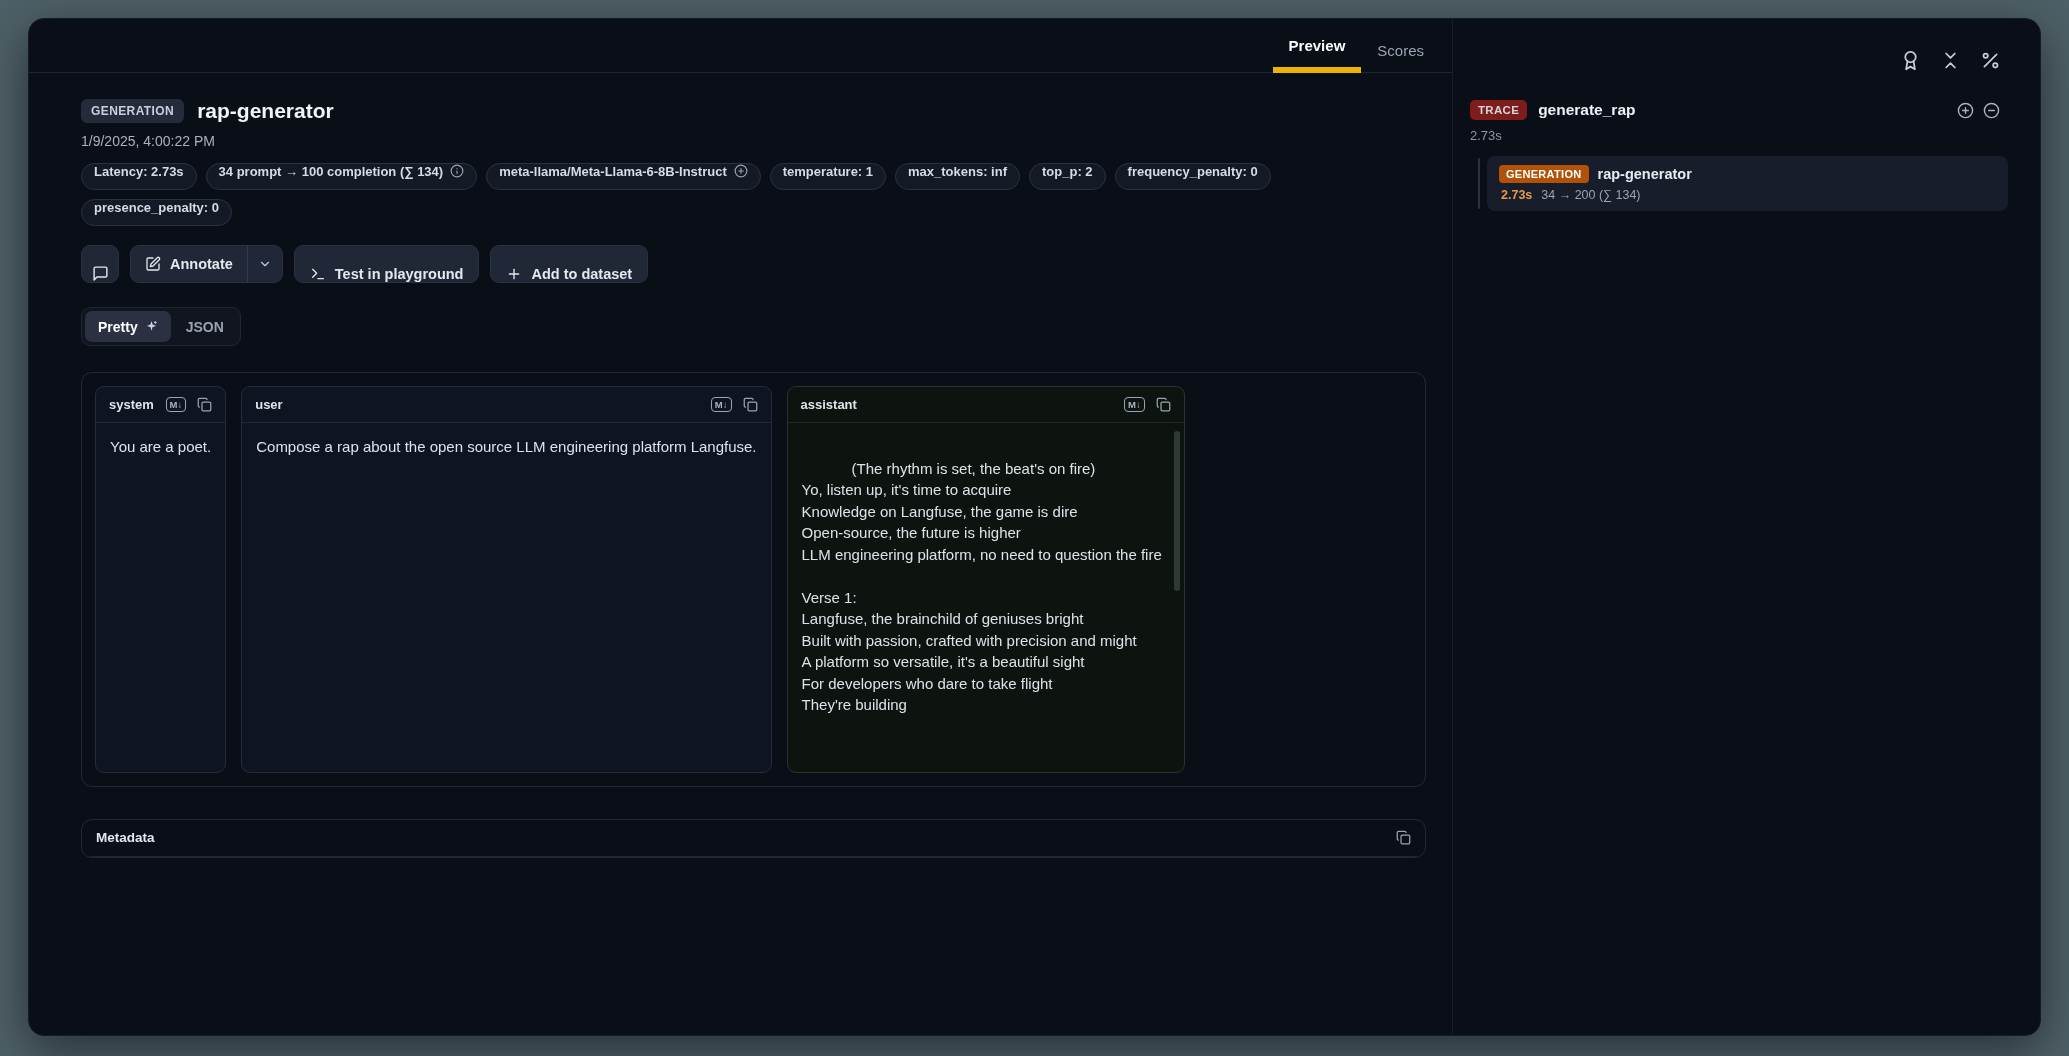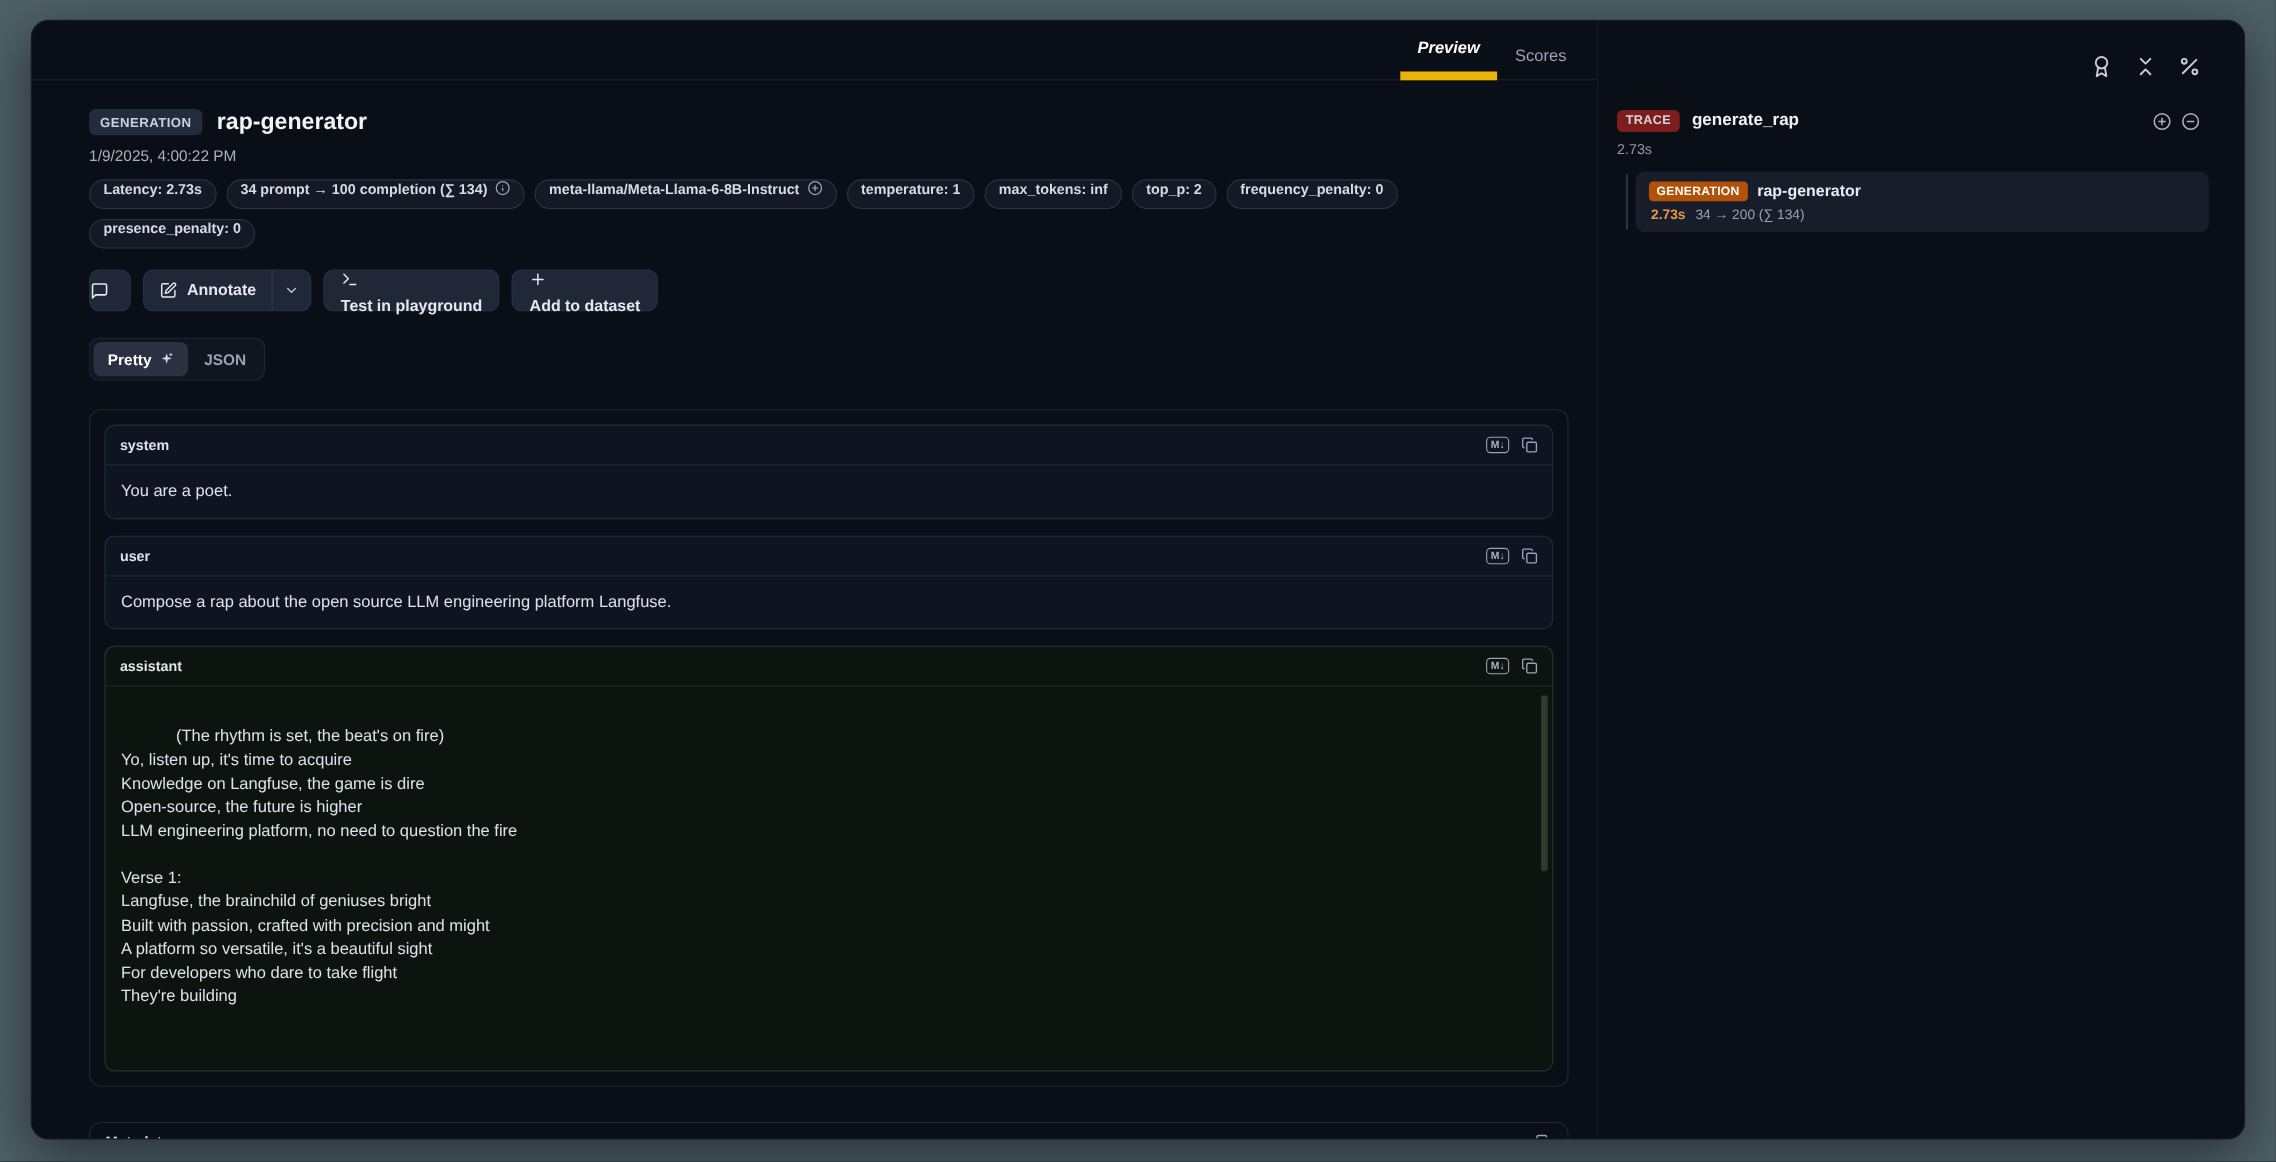--- a/index.html
+++ b/index.html
@@ -16,56 +16,56 @@
     box-shadow:0 14px 50px rgba(0,0,0,.5);
     display:flex; overflow:hidden;
   }
   
   .main { width:1424px; flex:0 0 1424px; border-right:1px solid #161d2a; display:flex; flex-direction:column; }
   .tabbar {
     height:54px; flex:0 0 54px; display:flex; justify-content:flex-end; align-items:flex-end;
     border-bottom:1px solid #1d2432; padding:0 12px;
   }
   .tab { padding:10px 16px 13px; font-size:15px; color:#9aa3b3; font-weight:500; cursor:pointer; }
-  .tab.active { color:#ffffff; font-weight:600; border-bottom:8px solid #eab308; margin-bottom:-1px;font-style:italic; }
+  .tab.active { color:#ffffff; font-weight:600; border-bottom:6px solid #eab308; margin-bottom:-1px; }
   .content { flex:1; padding:26px 26px 30px 52px; overflow:hidden; }
 
   .title-row { display:flex; align-items:center; gap:13px; }
   .type-badge {
     background:#242b3a; color:#c9d0dd; font-size:12px; font-weight:700; letter-spacing:.4px;
     padding:5px 10px; border-radius:6px;
   }
   .obs-title { font-size:21px; font-weight:700; color:#f2f4f8; }
   .timestamp { margin-top:10px; font-size:14px; color:#a9b1bf; }
 
   .pills { margin-top:14px; display:flex; flex-wrap:wrap; gap:9px; }
   .pill {
     display:inline-flex; align-items:flex-start; gap:7px; height:27px; padding:0 12px;
     border:1px solid #2b3242; background:#141926; border-radius:14px;
     font-size:13px; font-weight:600; color:#d6dbe4; white-space:nowrap;
   }
   .pill .ic { color:#9aa3b3; }
 
   .actions { margin-top:19px; display:flex; align-items:center; gap:11px; }
   .btn {
-    display:inline-flex; align-items:flex-start; gap:9px; height:38px; padding:0 15px;
+    display:inline-flex; align-items:flex-end; gap:9px; height:38px; padding:0 15px;
     background:#202737; border:1px solid #2a3140; border-radius:9px;
-    font-size:14.5px; font-weight:600; color:#e4e8ef; cursor:pointer; white-space:nowrap;flex-direction:column;
+    font-size:14.5px; font-weight:600; color:#e4e8ef; cursor:pointer; white-space:nowrap;
   }
   .btn.icon-only { width:38px; padding:0; justify-content:center; }
   .btn-split { display:inline-flex; height:38px; background:#202737; border:1px solid #2a3140; border-radius:9px; overflow:hidden; }
   .btn-split .part { display:inline-flex; align-items:center; gap:9px; padding:12px 14px; font-size:14.5px; font-weight:600; color:#e4e8ef; cursor:pointer; }
   .btn-split .part.caret { padding:0 10px; border-left:1px solid #323a4a; color:#c4cbd7; }
 
   .view-toggle { margin-top:24px; display:inline-flex; background:#11151f; border:1px solid #1f2634; border-radius:9px; padding:3px; gap:2px; }
   .seg { display:inline-flex; align-items:center; gap:7px; height:31px; padding:0 13px; border-radius:7px; font-size:14px; font-weight:600; color:#9aa3b3; cursor:pointer; }
   .seg.active { background:#2b3142; color:#ffffff; }
   .seg .ic { color:#cfd5e0; }
 
-  .io-wrapper { margin-top:26px; border:1px solid #212939; border-radius:11px; padding:13px; display:flex; flex-direction:column; gap:15px; }
+  .io-wrapper { margin-top:26px; border:1px solid #212939; border-radius:11px; padding:13px; display:flex; flex-direction:row; gap:15px; }
 
   .msg-card { border:1px solid #242c3c; border-radius:9px; background:#0e1422; overflow:hidden; }
   .msg-card.assistant { border-color:#29342a; background:#0d140f; }
   .msg-head { height:36px; display:flex; align-items:center; padding:0 13px; border-bottom:1px solid #20283a; }
   .msg-card.assistant .msg-head { border-bottom-color:#202b21; }
   .role { font-size:13px; font-weight:700; color:#dfe4ec; }
   .head-icons { margin-left:auto; display:flex; align-items:center; gap:11px; color:#9aa3b3; }
   .md-chip {
     font-size:9.5px; font-weight:700; border:1.4px solid #9aa3b3; border-radius:4px;
     padding:1px 3px; line-height:11px; color:#aab2c0; cursor:pointer;

